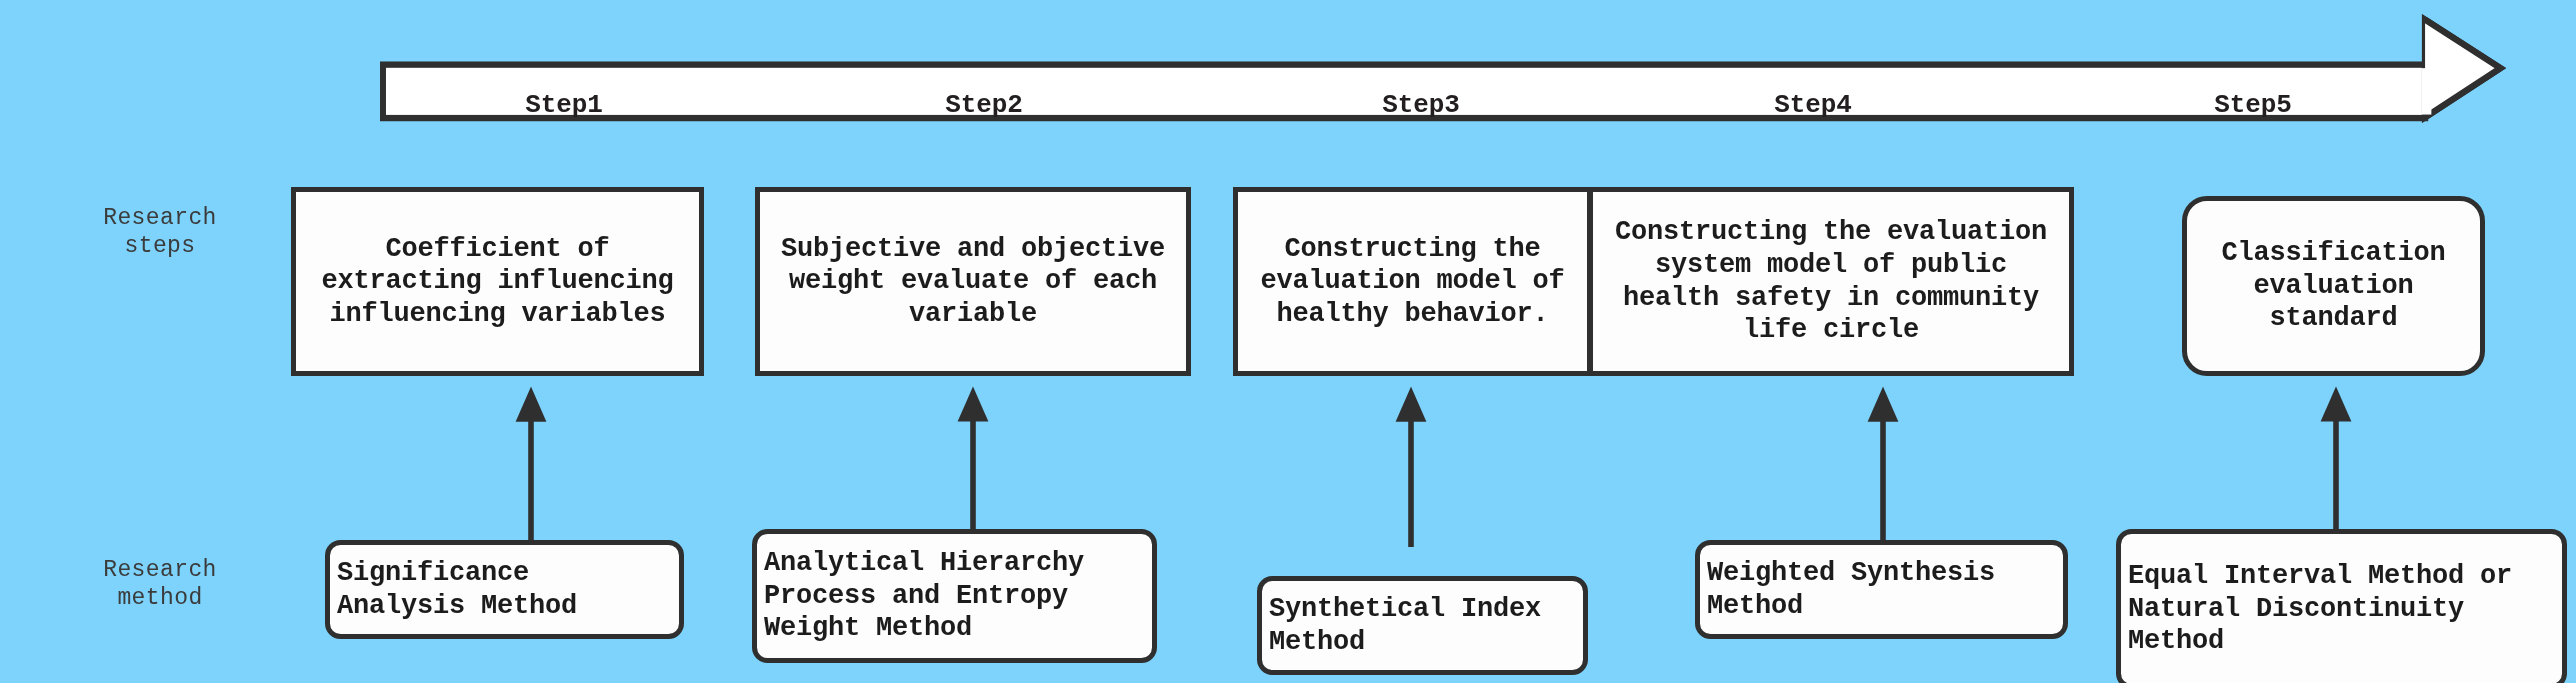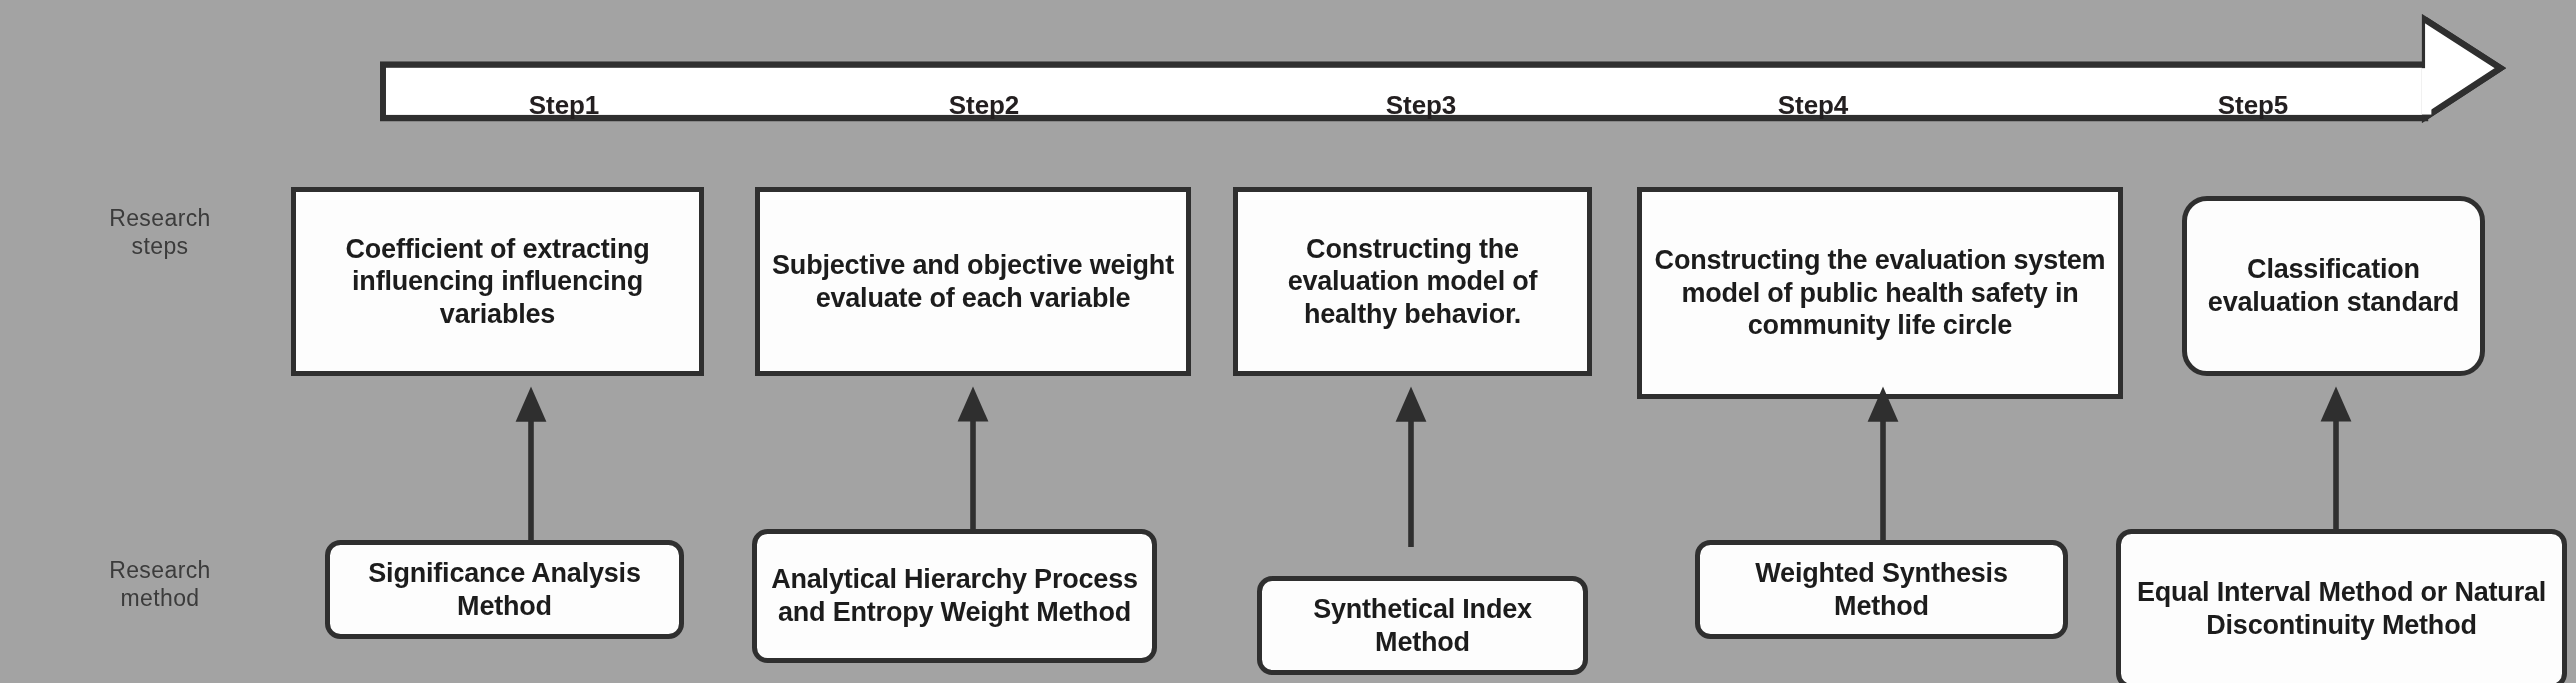--- a/index.html
+++ b/index.html
@@ -4,22 +4,22 @@
 <style>
   html, body {
     margin: 0;
     padding: 0;
     background: #ffffff;
   }
   #canvas {
     position: relative;
     width: 2576px;
     height: 684px;
-    background: #a3a3a3;
-    font-family: Liberation Sans, sans-serif;
+    background: #7dd3fc;
+    font-family: Liberation Mono, monospace;
     overflow: hidden;
   }
 
   
   #step-banner {
     position: absolute;
     left: 380px;
     top: 14px;
     width: 2126px;
     height: 109px;
@@ -76,21 +76,21 @@
   
   .method-box {
     position: absolute;
     box-sizing: border-box;
     border: 5px solid #2f2f2f;
     border-radius: 15.5px;
     background: #fdfdfd;
     display: flex;
     align-items: center;
     justify-content: center;
-    text-align: center;
+    text-align: left;
     padding: 20px 7px;
   }
   .method-box .box-text {
     font-size: 27px;
     font-weight: bold;
     line-height: 1.22;
     color: #1c1c1c;
     letter-spacing: -0.2px;
   }
 
@@ -130,21 +130,21 @@
   </div>
 
   <div class="step-box" style="left:755px; top:187px; width:436px;  height:189px;">
     <span class="box-text">Subjective and objective weight evaluate of each variable</span>
   </div>
 
   <div class="step-box" style="left:1233px; top:187px; width:359px;  height:189px;">
     <span class="box-text">Constructing the evaluation model of healthy behavior.</span>
   </div>
 
-  <div class="step-box" style="left:1637px; top:187px; width:486px;  height:212px;">
+  <div class="step-box" style="left:1588px; top:187px; width:486px;  height:189px;">
     <span class="box-text">Constructing the evaluation system model of public health safety in community life circle</span>
   </div>
 
   <div class="step-box" style="left:2182px; top:196px; width:303px;  height:180px;border-radius:25px;">
     <span class="box-text">Classification evaluation standard</span>
   </div>
 
   <div class="connector" style="left:510px;  top:385px; height:162px;">
     <svg viewBox="0 0 60 230" preserveAspectRatio="none" aria-hidden="true">
       <line x1="30" y1="230" x2="30" y2="48" stroke="#2f2f2f" stroke-width="8"></line>

